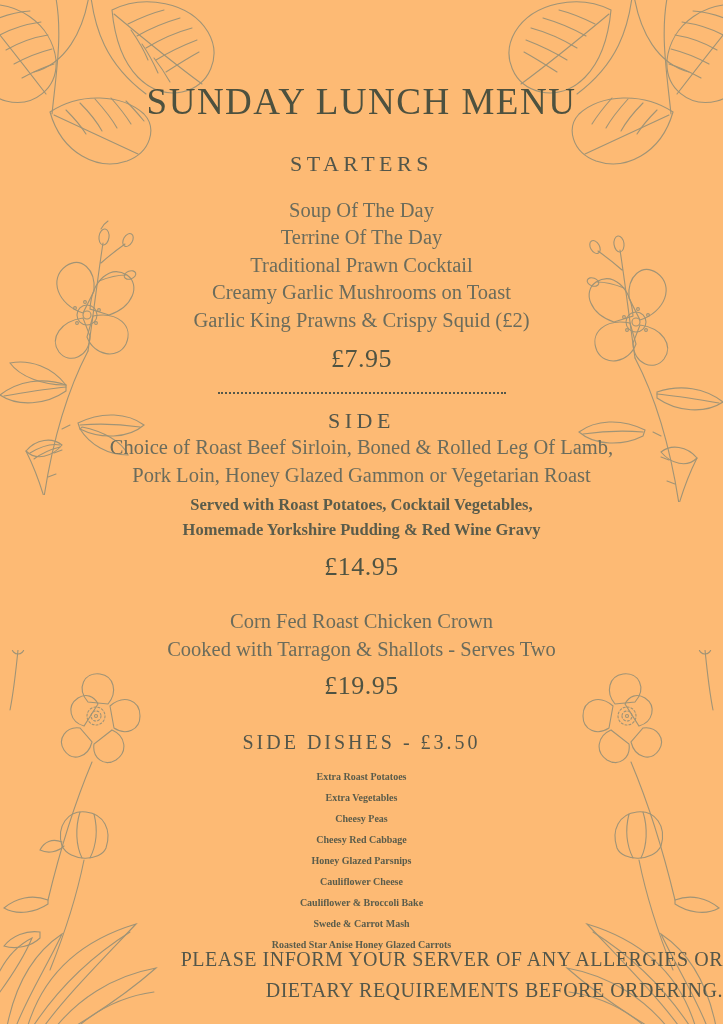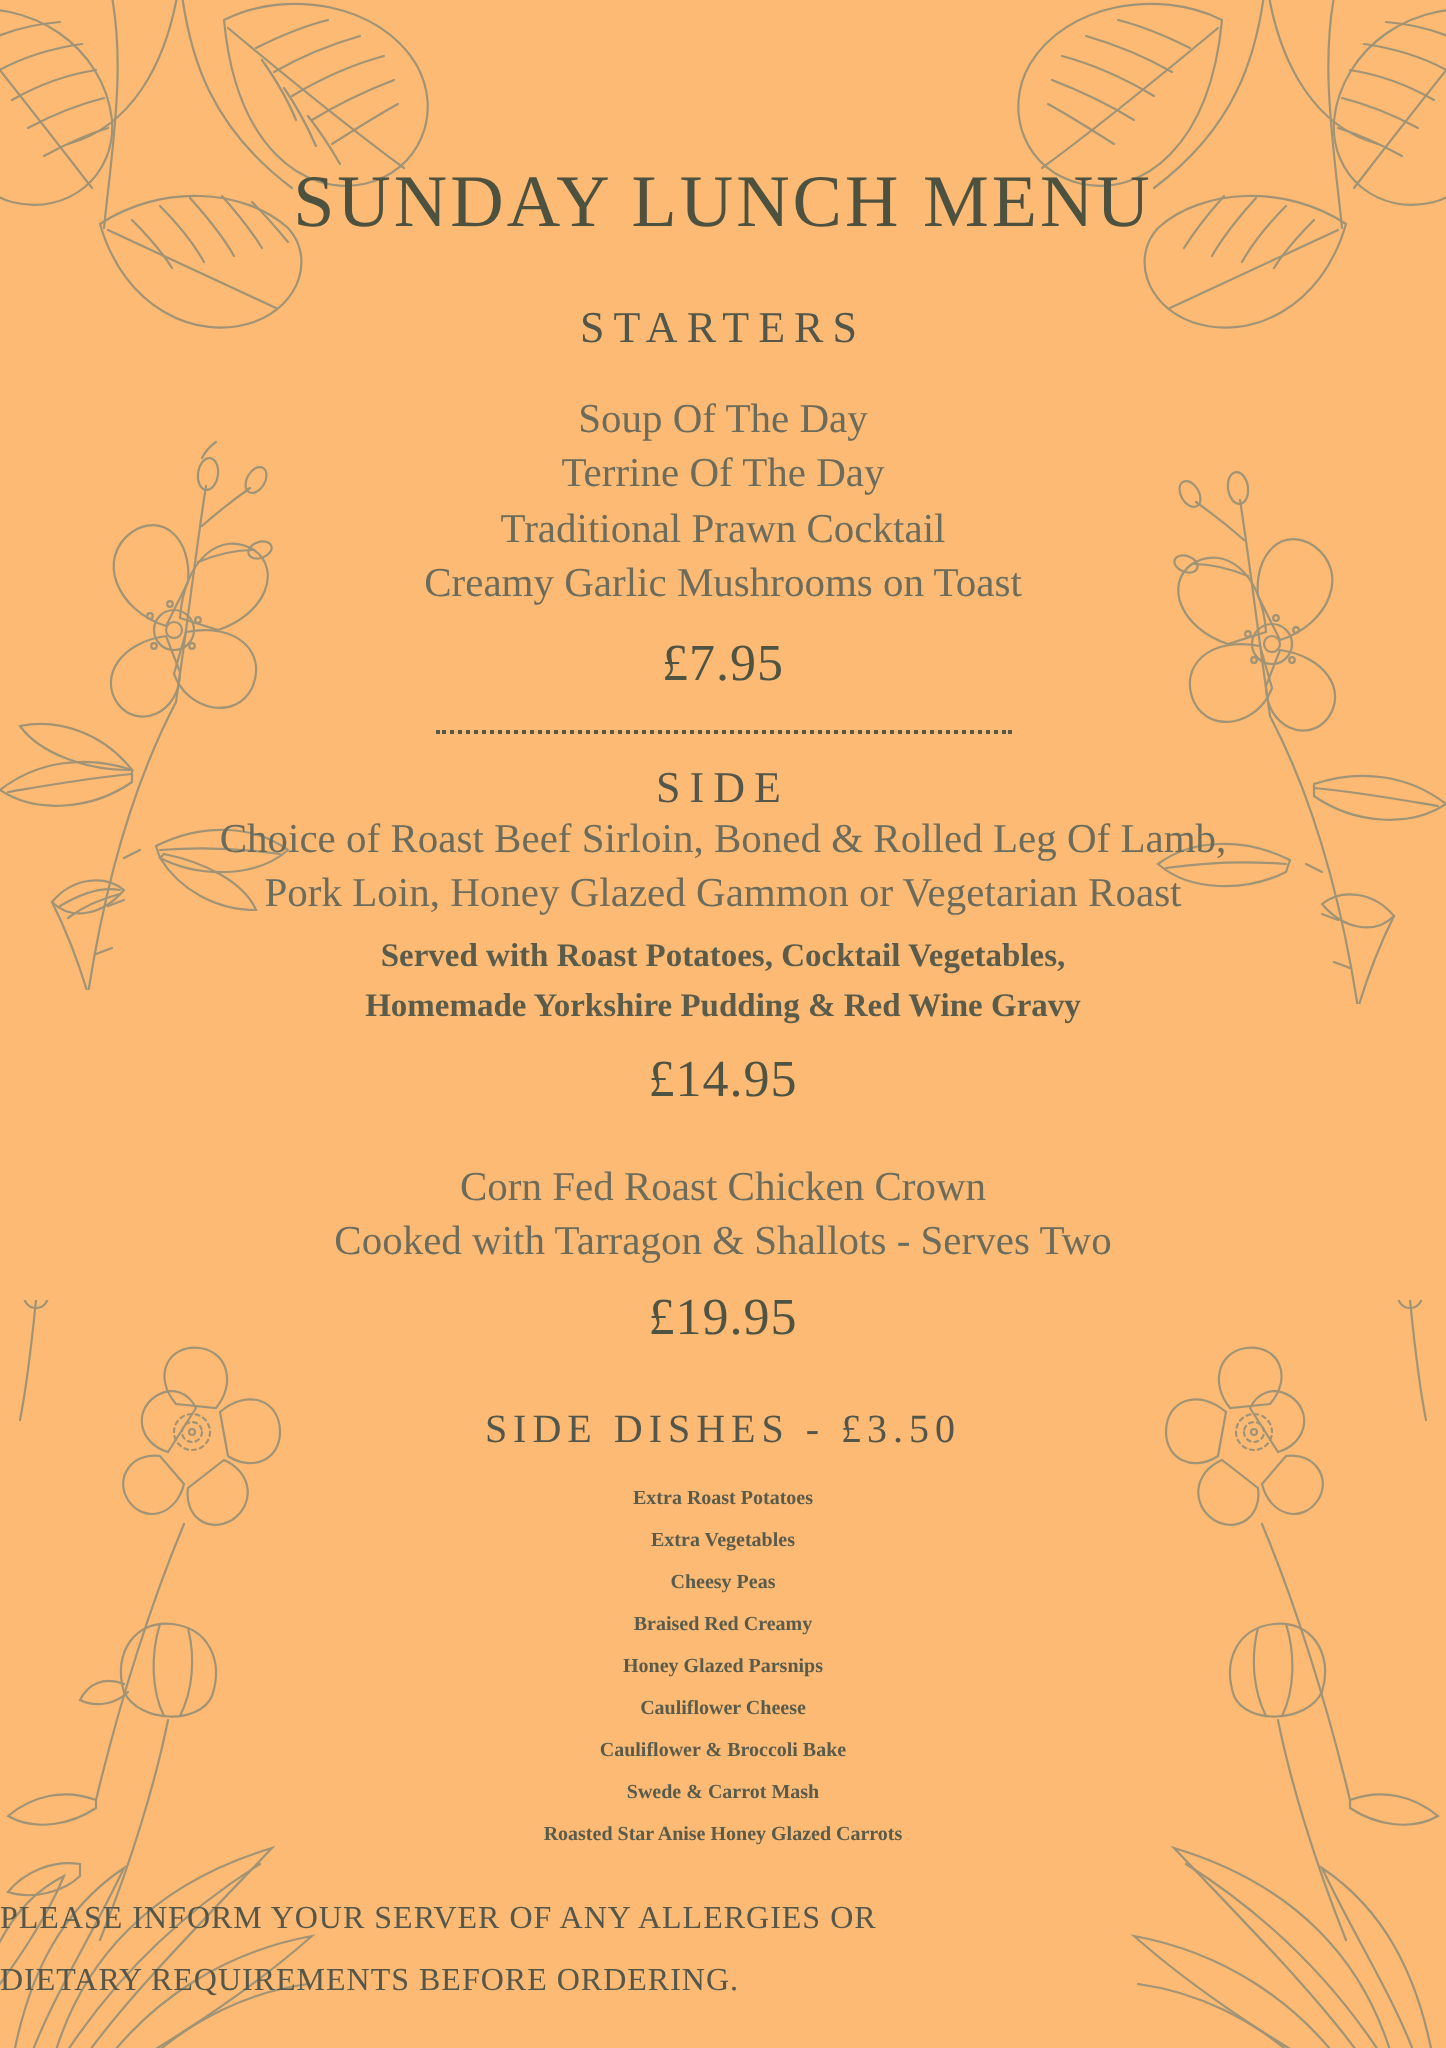--- a/index.html
+++ b/index.html
@@ -45,21 +45,21 @@
   .gap-md{margin-top:26px;}
   .sides-heading{
     font-size:20px;letter-spacing:3px;color:#53564a;margin-top:30px;
   }
   .side-lines{margin-top:12px;}
   .side-line{
     font-size:10px;line-height:21px;font-weight:700;color:#5a5c4b;
   }
   .footer{
     position:absolute;z-index:2;left:0;right:0;bottom:18px;
-    text-align:left;font-size:16px;line-height:31px;
+    text-align:right;font-size:20px;line-height:31px;
     color:#54574a;letter-spacing:0.5px;
   }
   .deco{position:absolute;z-index:1;pointer-events:none;}
   .deco svg{display:block;}
   .deco-top-left{left:-6px;top:-6px;}
   .deco-top-right{right:-6px;top:-6px;transform:scaleX(-1);}
   .deco-flower-left{left:-18px;top:215px;}
   .deco-flower-right{right:-18px;top:222px;transform:scaleX(-1);}
   .deco-bottom-left{left:-12px;bottom:-6px;}
   .deco-bottom-right{right:-12px;bottom:-6px;transform:scaleX(-1);}
@@ -227,20 +227,21 @@
 
   <div class="content">
     <div class="title">SUNDAY LUNCH MENU</div>
 
     <div class="section-heading">STARTERS</div>
     <div class="item-lines">
       <div class="item-line">Soup Of The Day</div>
       <div class="item-line">Terrine Of The Day</div>
       <div class="item-line">Traditional Prawn Cocktail</div>
       <div class="item-line">Creamy Garlic Mushrooms on Toast</div>
+      <div class="item-line">Garlic King Prawns &amp; Crispy Squid (£2)</div>
     </div>
     <div class="price">£7.95</div>
 
     <div class="divider"></div>
 
     <div class="section-heading mains-heading">SIDE</div>
     <div class="item-line">Choice of Roast Beef Sirloin, Boned &amp; Rolled Leg Of Lamb,</div>
     <div class="item-line">Pork Loin, Honey Glazed Gammon or Vegetarian Roast</div>
     <div class="dish-note">Served with Roast Potatoes, Cocktail Vegetables,</div>
     <div class="dish-note" style="margin-top:0;">Homemade Yorkshire Pudding &amp; Red Wine Gravy</div>
@@ -248,21 +249,21 @@
 
     <div class="item-line gap-md">Corn Fed Roast Chicken Crown</div>
     <div class="item-line">Cooked with Tarragon &amp; Shallots - Serves Two</div>
     <div class="price" style="margin-top:8px;">£19.95</div>
 
     <div class="sides-heading">SIDE DISHES - £3.50</div>
     <div class="side-lines">
       <div class="side-line">Extra Roast Potatoes</div>
       <div class="side-line">Extra Vegetables</div>
       <div class="side-line">Cheesy Peas</div>
-      <div class="side-line">Braised Red Creamy</div>
+      <div class="side-line">Cheesy Red Cabbage</div>
       <div class="side-line">Honey Glazed Parsnips</div>
       <div class="side-line">Cauliflower Cheese</div>
       <div class="side-line">Cauliflower &amp; Broccoli Bake</div>
       <div class="side-line">Swede &amp; Carrot Mash</div>
       <div class="side-line">Roasted Star Anise Honey Glazed Carrots</div>
     </div>
   </div>
 
   <div class="footer">
     <div>PLEASE INFORM YOUR SERVER OF ANY ALLERGIES OR</div>

